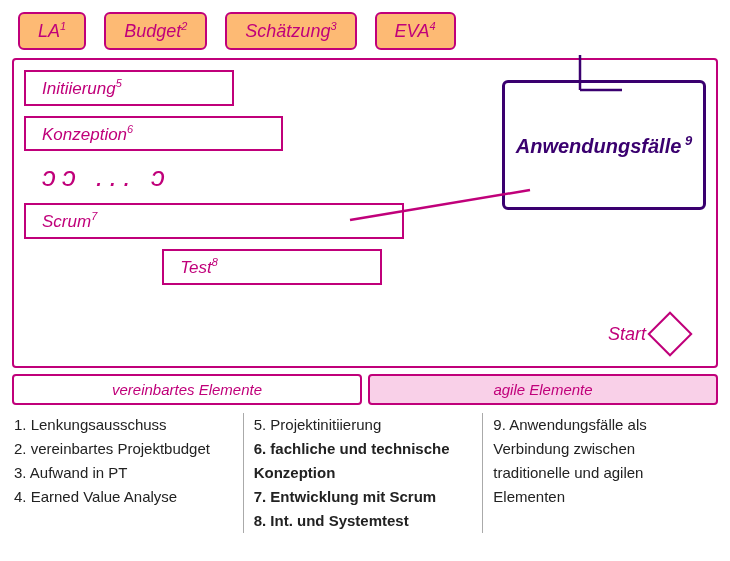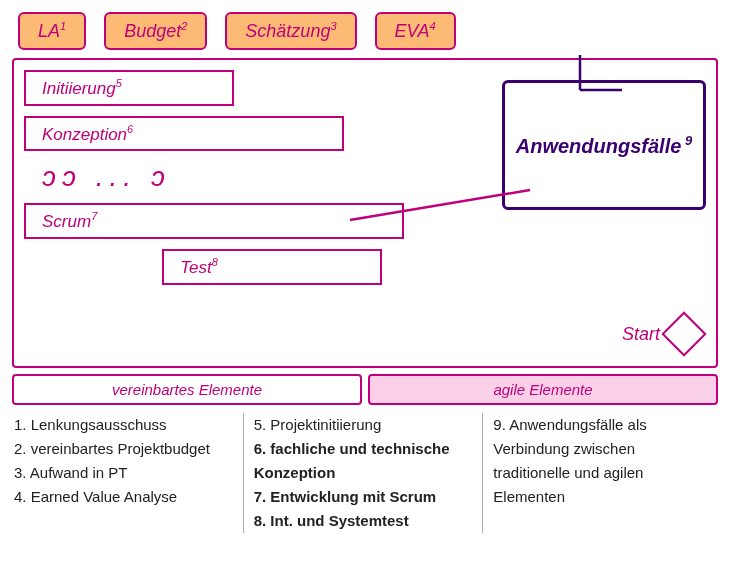--- a/index.html
+++ b/index.html
@@ -81,21 +81,21 @@
       position: relative;
       width: fit-content;
       min-width: 160px;
     }
 
     .initiierung-box {
       width: 210px;
     }
 
     .konzeption-box {
-      width: 320px;
+      width: 259px;
     }
 
     .scrum-box {
       width: 380px;
     }
 
     .test-box {
       width: 220px;
       align-self: center;
       margin-left: 60px;
@@ -128,21 +128,21 @@
       color: #3a006f;
       font-style: italic;
       font-weight: bold;
       padding: 8px;
     }
 
     
     .start-area {
       position: absolute;
       bottom: 16px;
-      right: 16px;
+      right: 30px;
       display: flex;
       align-items: center;
       gap: 8px;
     }
 
     .start-label {
       font-size: 18px;
       color: #c0007a;
       font-style: italic;
     }

